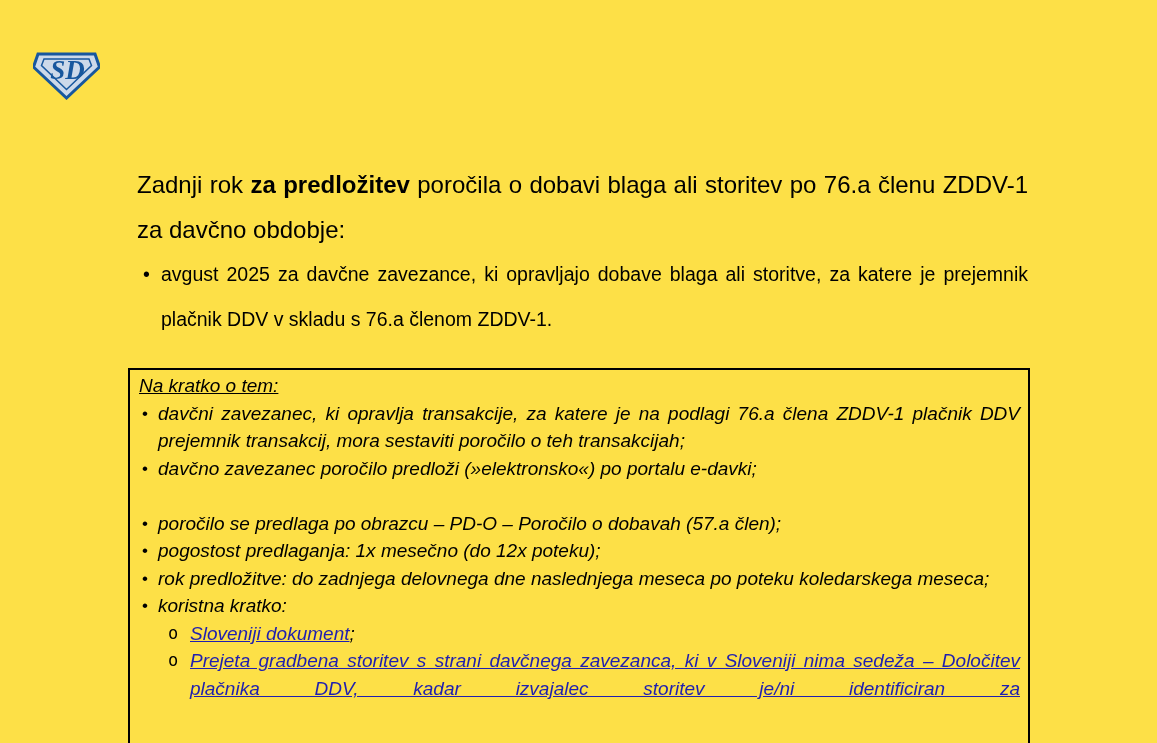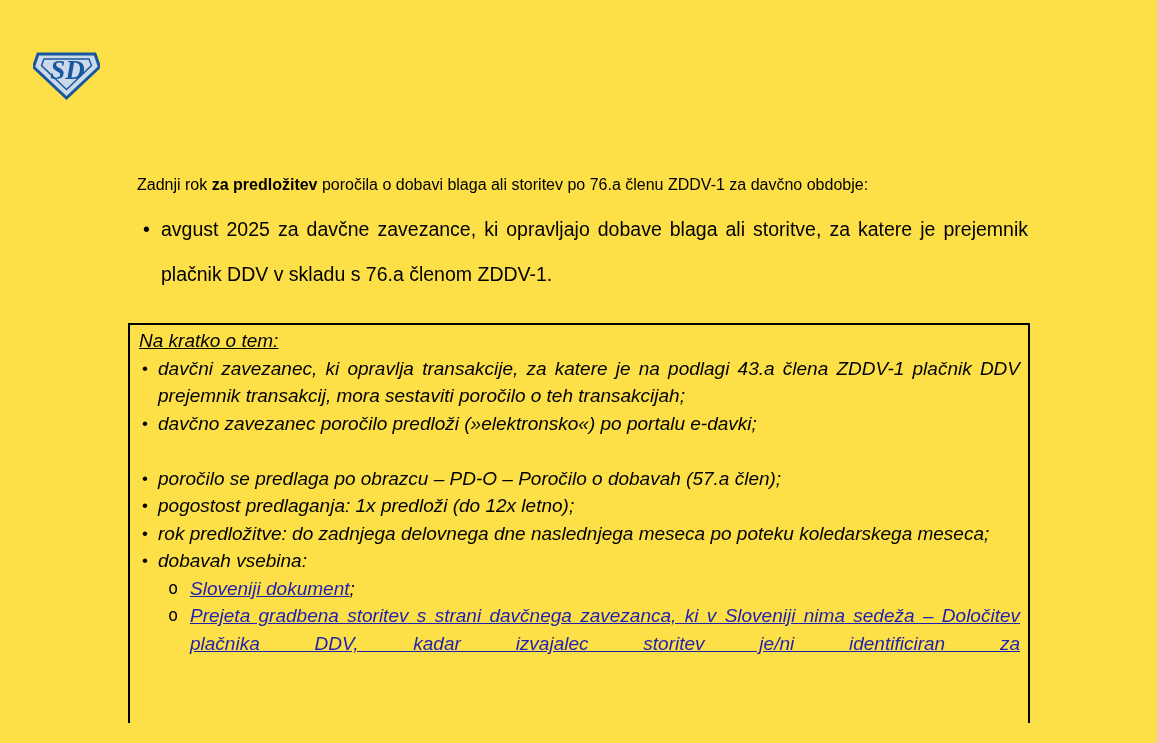--- a/index.html
+++ b/index.html
@@ -25,21 +25,21 @@
 
   .content {
     position: absolute;
     left: 128px;
     top: 162px;
     width: 902px;
   }
 
   .intro {
     margin: 0 2px 0 9px;
-    font-size: 16px;
+    font-size: 24px;
     line-height: 45px;
     text-align: justify;
   }
   .b { font-weight: bold; }
 
   .li { position: relative; }
   .li-text { display: block; text-align: justify; }
 
   .top-li {
     margin: 0 2px 0 9px;
@@ -117,48 +117,48 @@
       <span class="marker">•</span>
       <span class="li-text">avgust 2025 za davčne zavezance, ki opravljajo dobave blaga ali storitve, za katere je prejemnik plačnik DDV v skladu s 76.a členom ZDDV-1.</span>
     </div>
 
     <div class="box">
 
       <div class="box-title">Na kratko o tem:</div>
 
       <div class="li box-li">
         <span class="marker">•</span>
-        <span class="li-text">davčni zavezanec, ki opravlja transakcije, za katere je na podlagi 43.a člena ZDDV-1 plačnik DDV prejemnik transakcij, mora sestaviti poročilo o teh transakcijah;</span>
+        <span class="li-text">davčni zavezanec, ki opravlja transakcije, za katere je na podlagi 76.a člena ZDDV-1 plačnik DDV prejemnik transakcij, mora sestaviti poročilo o teh transakcijah;</span>
       </div>
 
       <div class="li box-li">
         <span class="marker">•</span>
         <span class="li-text">davčno zavezanec poročilo predloži (»elektronsko«) po portalu e-davki;</span>
       </div>
 
       <div class="blank-line"></div>
 
       <div class="li box-li">
         <span class="marker">•</span>
         <span class="li-text">poročilo se predlaga po obrazcu – PD-O – Poročilo o dobavah (57.a člen);</span>
       </div>
 
       <div class="li box-li">
         <span class="marker">•</span>
-        <span class="li-text">pogostost predlaganja: 1x predloži (do 12x letno);</span>
+        <span class="li-text">pogostost predlaganja: 1x mesečno (do 12x poteku);</span>
       </div>
 
       <div class="li box-li">
         <span class="marker">•</span>
         <span class="li-text">rok predložitve: do zadnjega delovnega dne naslednjega meseca po poteku koledarskega meseca;</span>
       </div>
 
       <div class="li box-li">
         <span class="marker">•</span>
-        <span class="li-text">dobavah vsebina:</span>
+        <span class="li-text">koristna kratko:</span>
       </div>
 
       <div class="li sub-li">
         <span class="marker-o">o</span>
         <span class="li-text"><a class="doclink">Sloveniji dokument</a><span class="suffix">;</span></span>
       </div>
 
       <div class="li sub-li stretch">
         <span class="marker-o">o</span>
         <span class="li-text"><a class="doclink">Prejeta gradbena storitev s strani davčnega zavezanca, ki v Sloveniji nima sedeža – Določitev plačnika DDV, kadar izvajalec storitev je/ni identificiran za</a></span>

